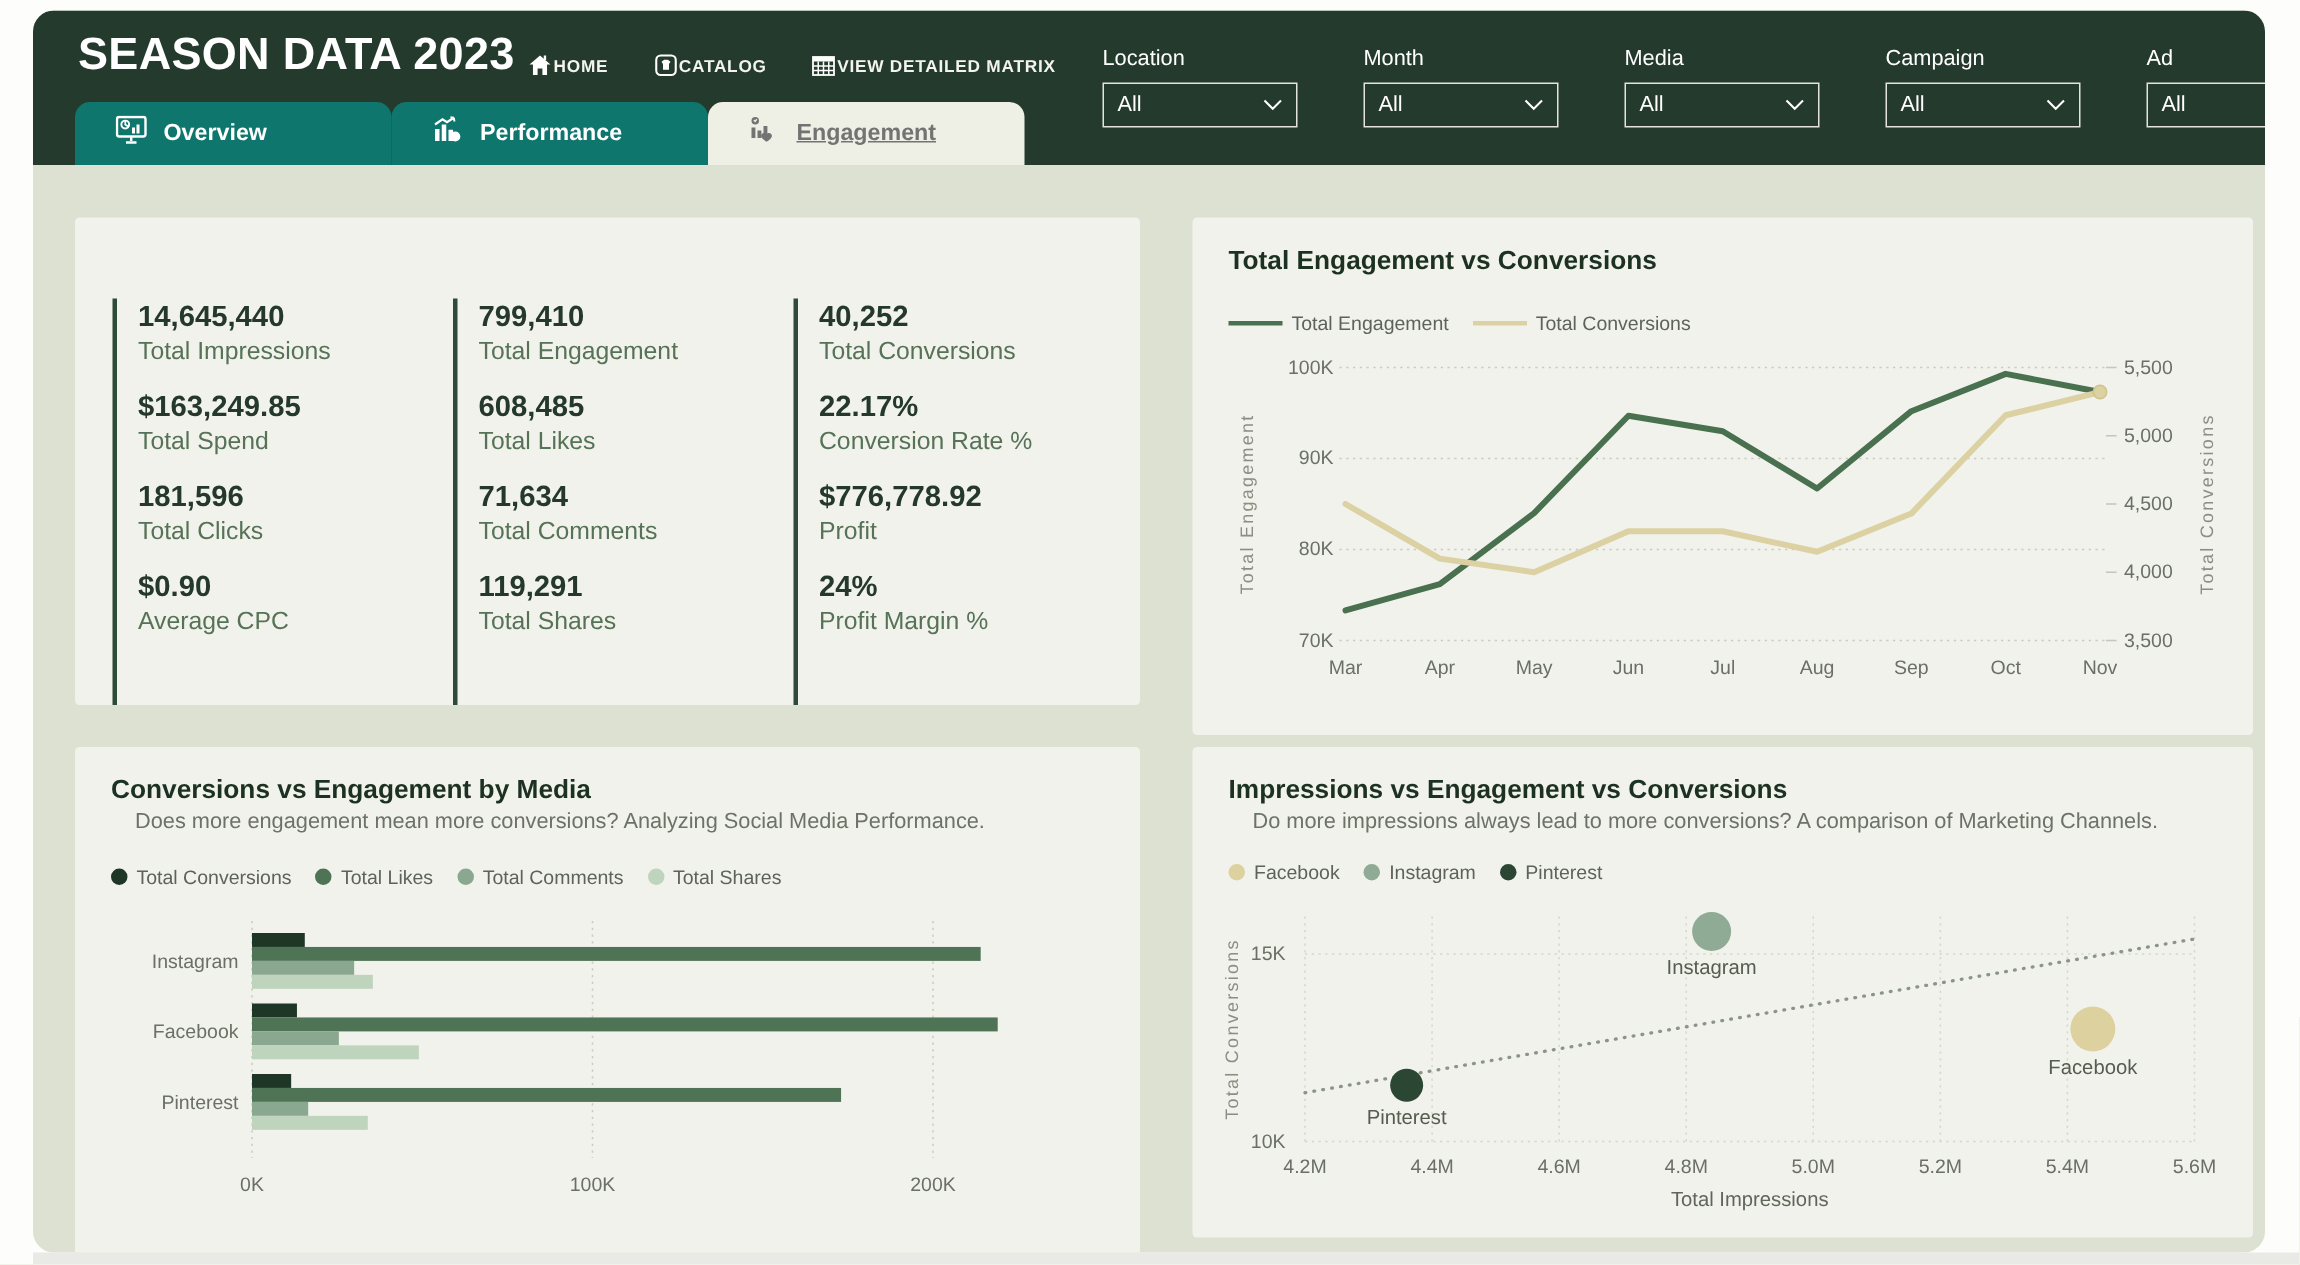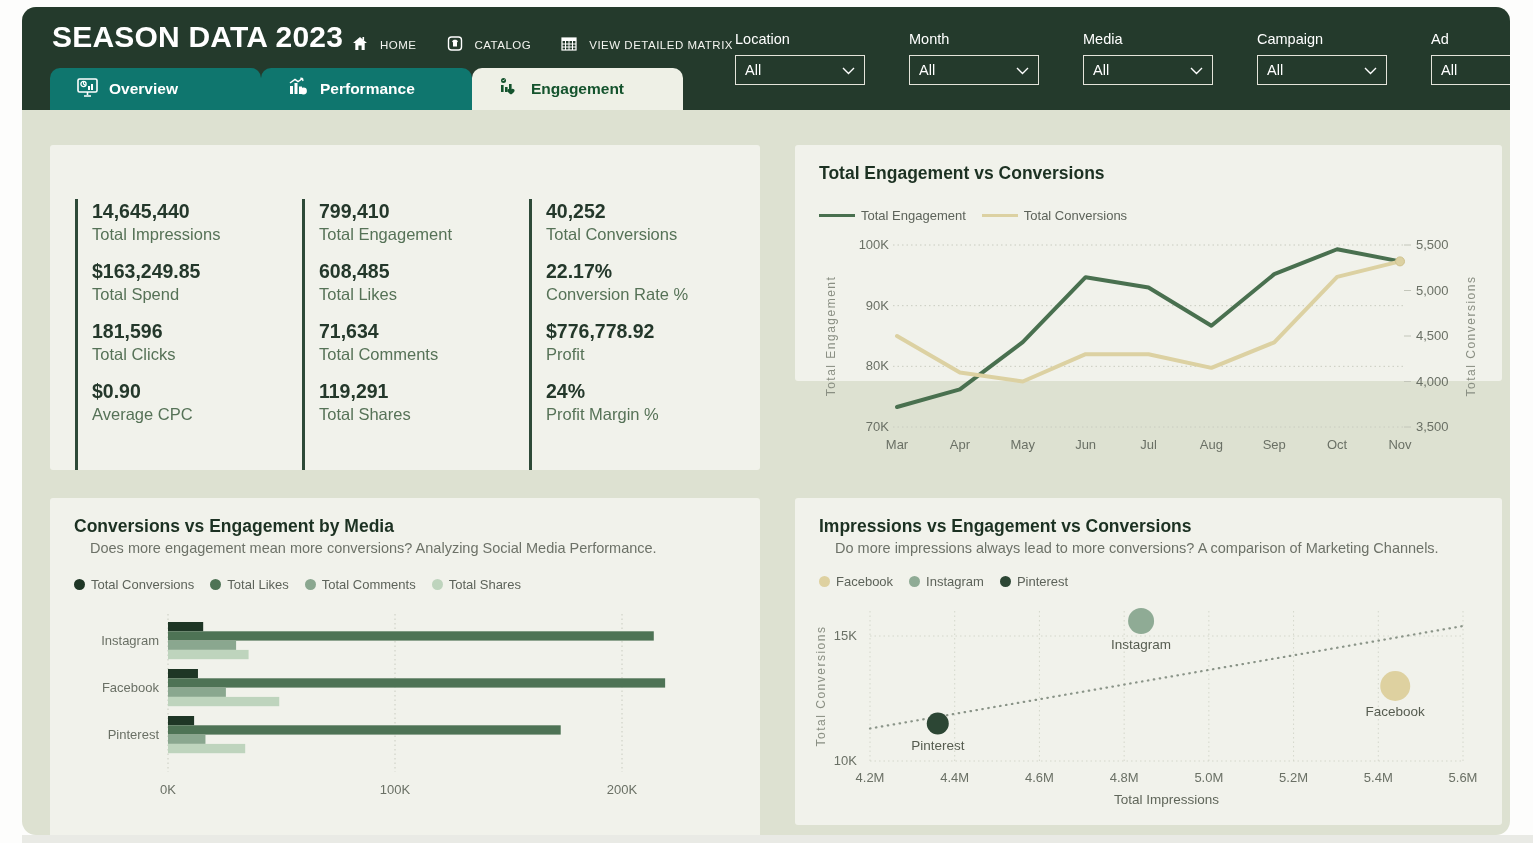--- a/index.html
+++ b/index.html
@@ -5,37 +5,37 @@
   html,body{margin:0;padding:0;}
   body{font-family:"Liberation Sans",sans-serif;background:#fdfdfc;}
   .page{position:relative;width:1533px;height:843px;background:#fdfdfc;overflow:hidden;}
   .canvas{position:absolute;left:22px;top:7px;width:1488px;height:828px;border-radius:14px;background:#dde1d1;overflow:hidden;}
   .bottom-strip{position:absolute;left:22px;top:835px;width:1511px;height:8px;background:#e9eae5;}
 
   
   .hdr{position:absolute;left:0;top:0;width:100%;height:103px;background:#243a2c;}
   .title{position:absolute;left:30px;top:13px;font-size:30px;font-weight:800;color:#ffffff;letter-spacing:0.2px;white-space:nowrap;}
   .topnav{position:absolute;left:330px;top:29px;display:flex;gap:30px;}
-  .nav-item{display:flex;align-items:center;gap:12px;color:#f3f4ef;font-size:11.5px;font-weight:400;letter-spacing:.5px;cursor:pointer;white-space:nowrap;}
+  .nav-item{display:flex;align-items:center;gap:1px;color:#f3f4ef;font-size:11.5px;font-weight:700;letter-spacing:.5px;cursor:pointer;white-space:nowrap;}
   .filters{position:absolute;left:713px;top:24px;display:flex;gap:44px;}
   .filter{width:130px;}
   .filter-label{color:#ffffff;font-size:14.5px;margin-bottom:8px;}
   .dropdown{height:28px;border:1px solid #e4e4db;display:flex;align-items:center;justify-content:space-between;padding:0 9px;color:#ffffff;font-size:14.5px;cursor:pointer;background:transparent;}
   .tabs{position:absolute;left:28px;bottom:0;display:flex;}
   .tab{width:211px;height:42px;border-radius:10px 10px 0 0;background:#0f766e;color:#ffffff;display:flex;align-items:center;gap:11px;padding-left:27px;box-sizing:border-box;font-size:15.5px;font-weight:700;cursor:pointer;}
-  .tab.active{background:#eef0e6;color:#14532d;}
+  .tab.active{background:#eef0e6;color:#737373;text-decoration:underline;}
 
   
   .card{position:absolute;background:#f1f2eb;border-radius:3px;}
   .kpi-card{left:28px;top:138px;width:710px;height:325px;display:flex;padding:38px 0 0 25px;box-sizing:border-box;}
   .kpi-col{width:227px;border-left:3px solid #2e4a38;padding-left:14px;box-sizing:border-box;padding-bottom:2px;margin-top:16px;}
   .kpi-value{font-size:19.5px;font-weight:700;color:#24382b;line-height:24px;}
   .kpi-label{font-size:16.5px;color:#567257;line-height:22px;margin-bottom:14px;}
 
-  .line-card{left:773px;top:138px;width:707px;height:236px;}
+  .line-card{left:773px;top:138px;width:707px;height:345px;}
   .bar-card{left:28px;top:491px;width:710px;height:396px;}
   .scatter-card{left:773px;top:491px;width:707px;height:327px;}
   .card h2{position:absolute;left:24px;top:18px;margin:0;font-size:17.5px;font-weight:700;color:#1c3122;}
   .card .subtitle{position:absolute;left:40px;top:42px;margin:0;font-size:14.5px;color:#6d7268;}
   .legend{position:absolute;left:24px;display:flex;align-items:center;gap:16px;}
   .legend-item{display:flex;align-items:center;gap:6px;font-size:13px;color:#5d635a;white-space:nowrap;}
   .swatch-line{width:36px;height:3px;display:inline-block;}
   .swatch-dot{width:11px;height:11px;border-radius:50%;display:inline-block;}
   .line-card .legend{top:201px - 138px;}
   #legend-line{top:63px;}

